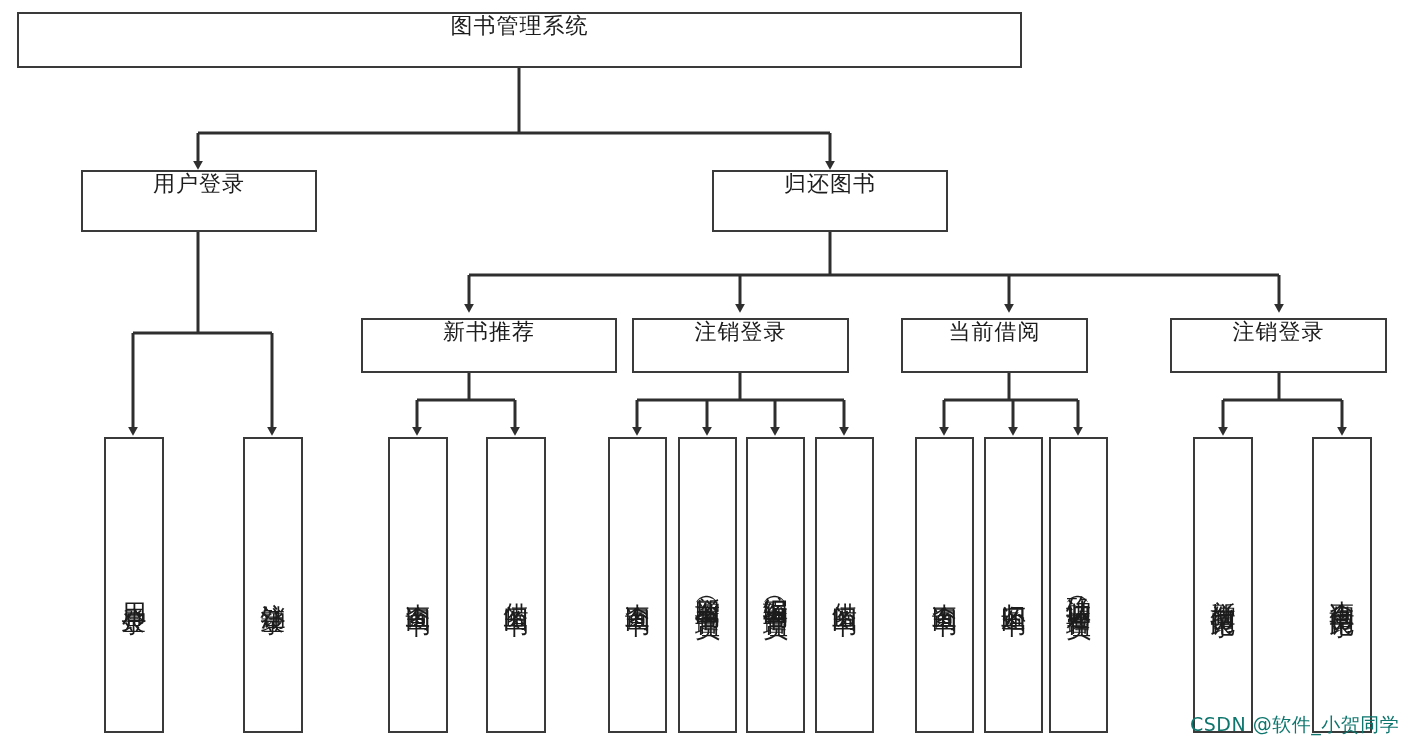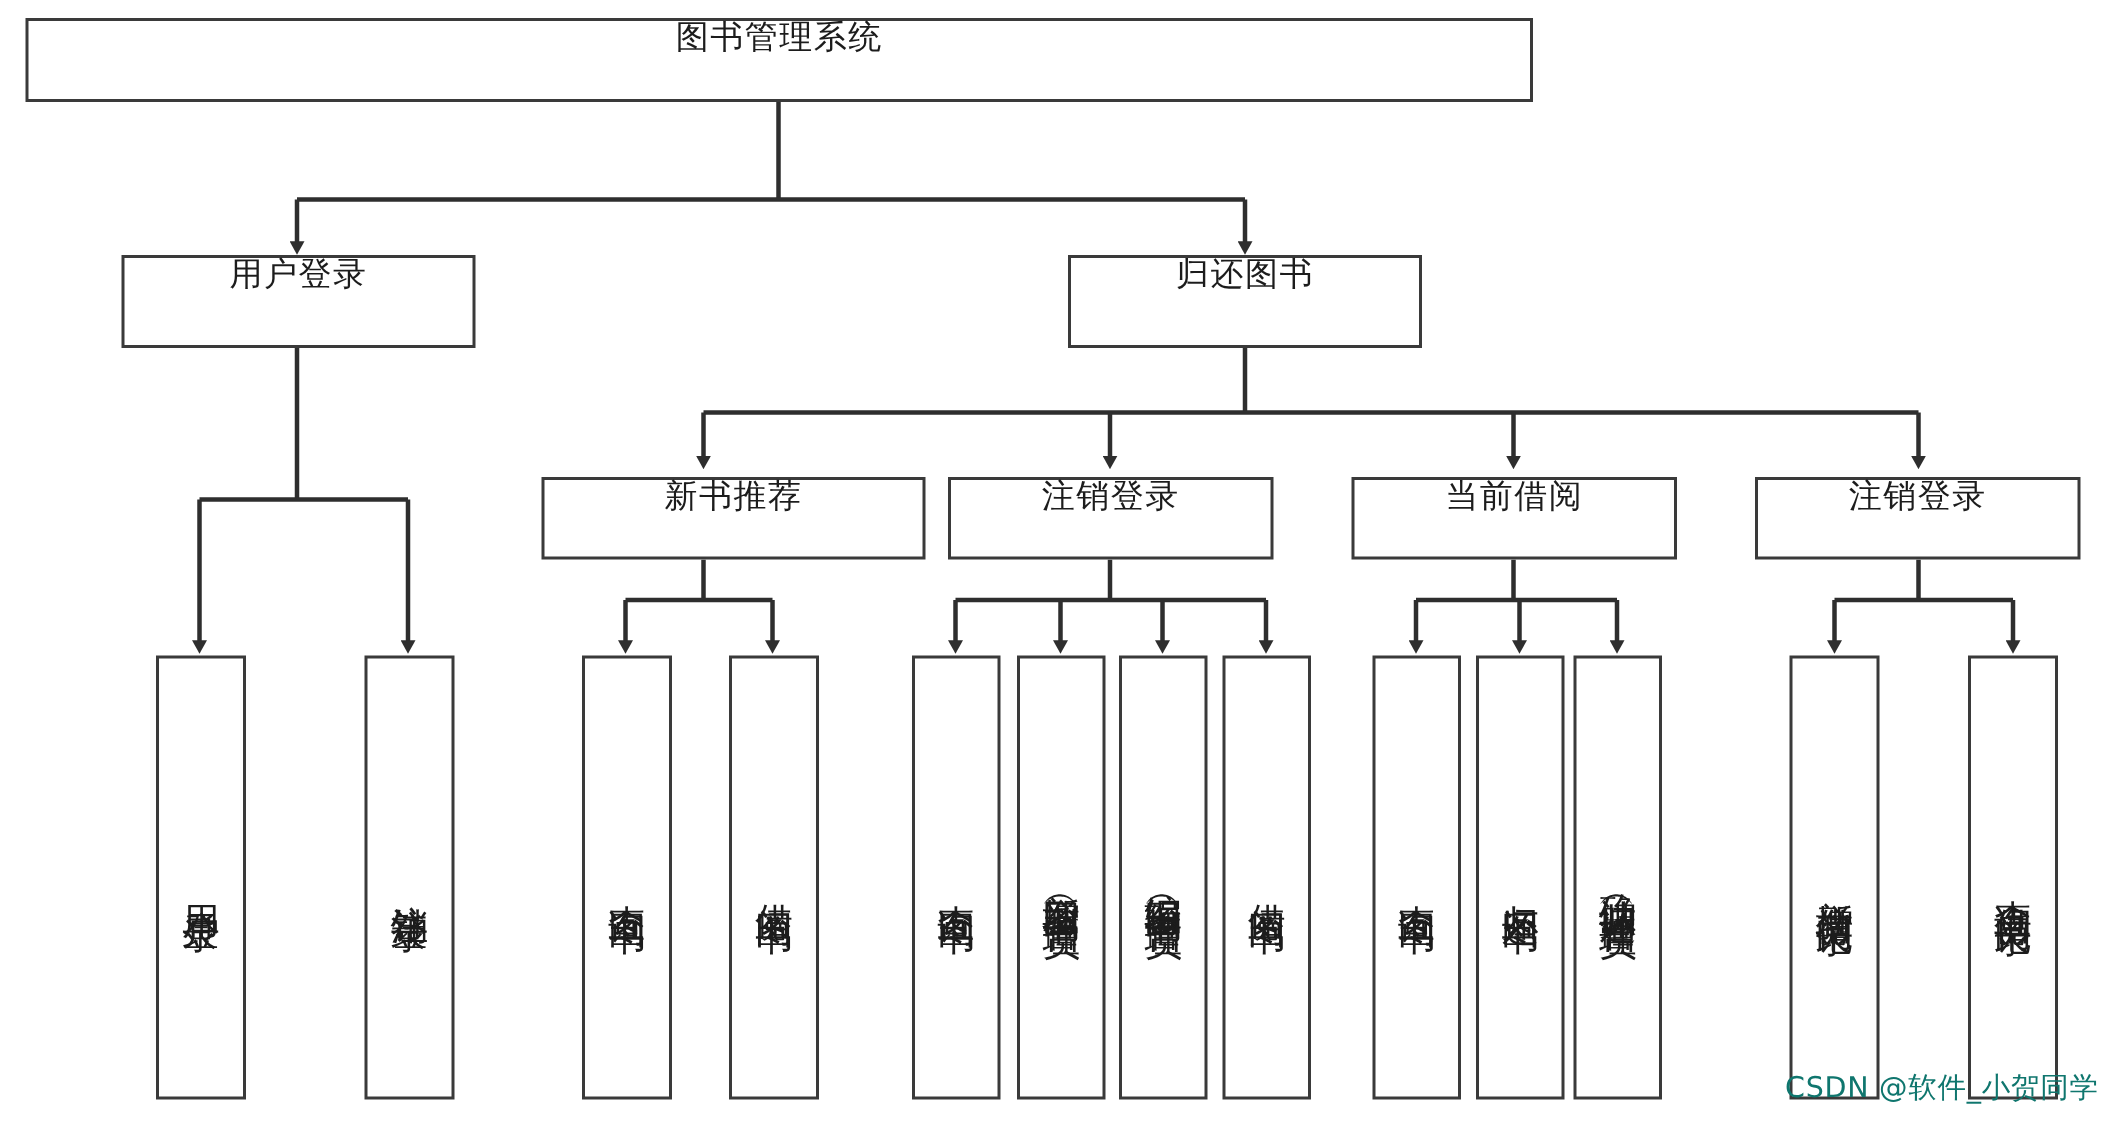--- a/index.html
+++ b/index.html
@@ -132,21 +132,21 @@
   </div>
 
   <div class="node" style="left:361px;top:318px;width:256px;height:55px;">
     <span class="node-label">新书推荐</span>
   </div>
 
   <div class="node" style="left:632px;top:318px;width:217px;height:55px;">
     <span class="node-label">注销登录</span>
   </div>
 
-  <div class="node" style="left:901px;top:318px;width:217px;height:55px;">
+  <div class="node" style="left:901px;top:318px;width:187px;height:55px;">
     <span class="node-label">当前借阅</span>
   </div>
 
   <div class="node" style="left:1170px;top:318px;width:217px;height:55px;">
     <span class="node-label">注销登录</span>
   </div>
 
   <div class="node leaf" style="left:104px;top:437px;width:60px;height:296px;">
     <span class="node-label">用户登录</span>
   </div>

